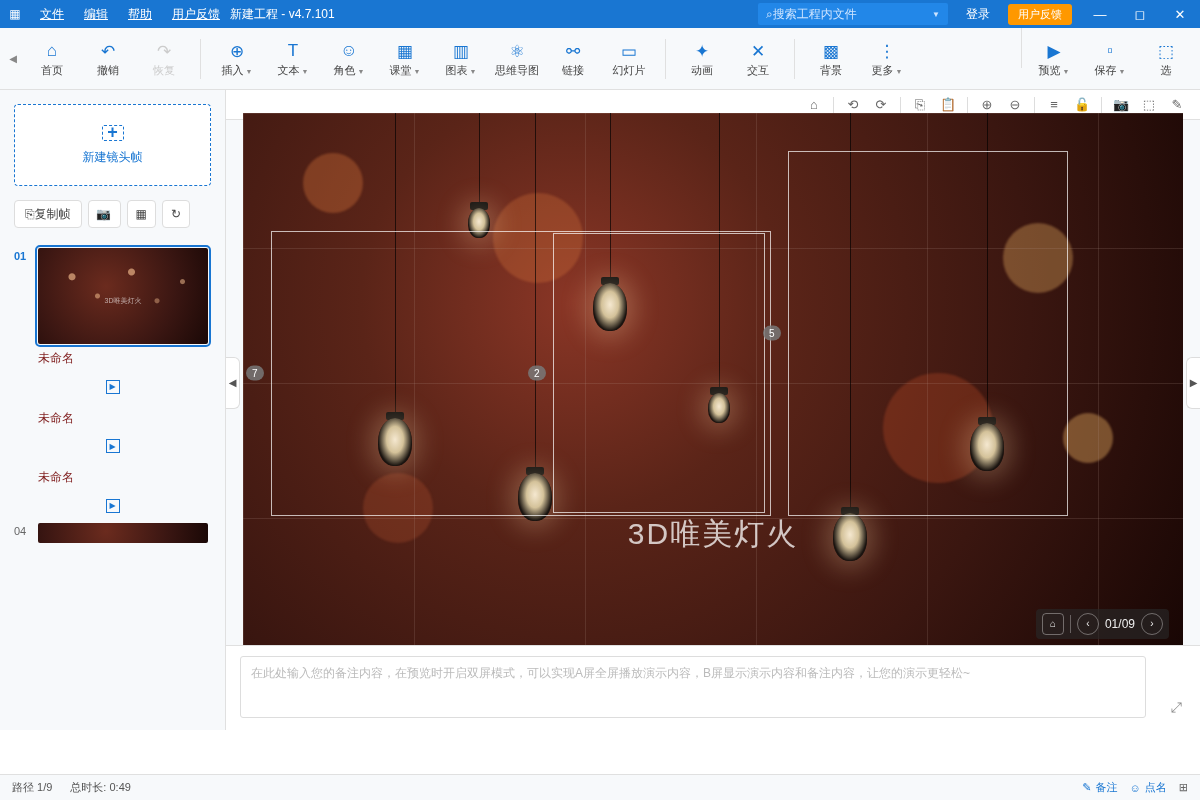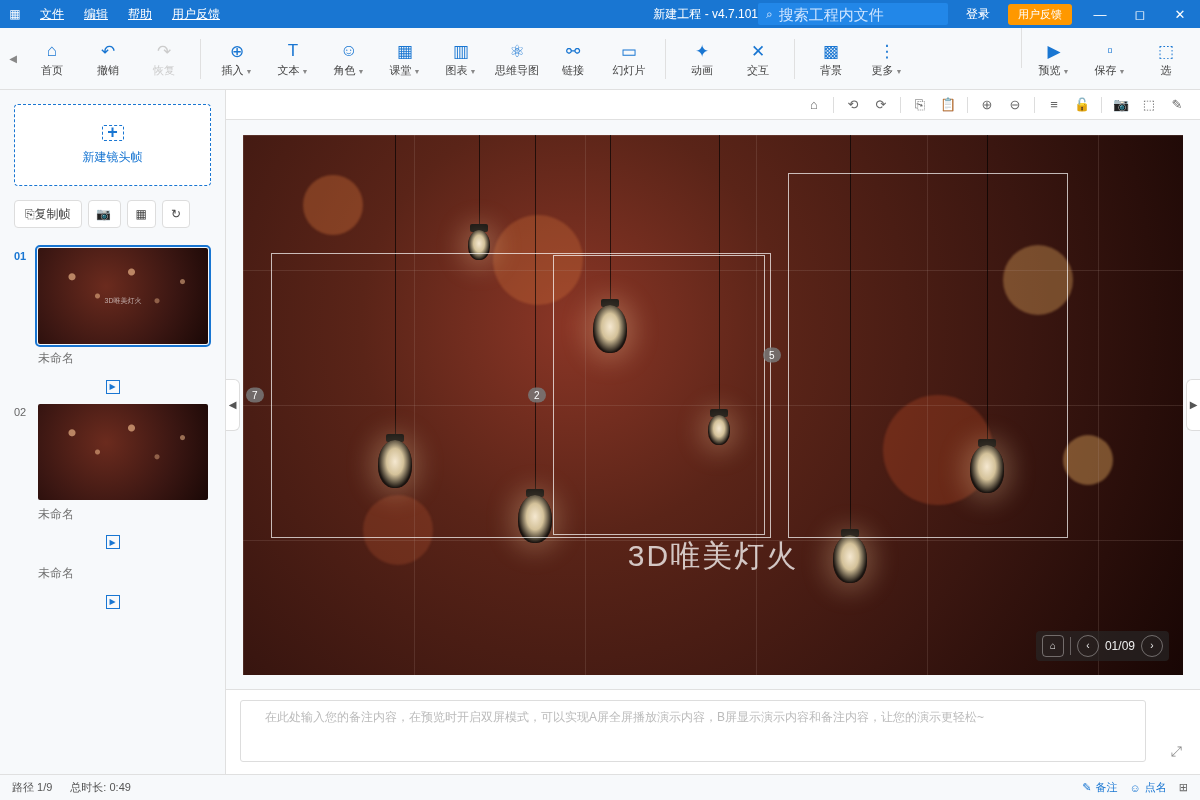--- a/index.html
+++ b/index.html
@@ -1,22 +1,22 @@
 <!DOCTYPE html>
 <html><head>
 <meta charset="utf-8">
 <style>
 * { margin: 0; padding: 0; box-sizing: border-box; font-family: "Microsoft YaHei", Arial, sans-serif; }
 body { width: 1200px; height: 800px; overflow: hidden; background: #fff; display: flex; flex-direction: column; }
 .titlebar { height: 28px; background: #1976d2; display: flex; align-items: center; color: #fff; font-size: 12px; }
 .titlebar .logo { width: 30px; text-align: center; }
 .titlebar .menu-item { padding: 0 10px; cursor: pointer; text-decoration: underline; }
-.titlebar .title { flex: 1; text-align: right; }
+.titlebar .title { flex: 1; text-align: left; }
 .titlebar .search { background: #2287e8; height: 22px; width: 190px; display: flex; align-items: center; padding: 0 8px; border-radius: 2px; margin-right: 8px; }
-.titlebar .search input { background: transparent; border: none; color: #0f172a; font-size: 15px; outline: none; flex: 1; margin-left: 6px; }
+.titlebar .search input { background: transparent; border: none; color: #0f172a; font-size: 12px; outline: none; flex: 1; margin-left: 0; }
 .titlebar .search input::placeholder { color: #cde4ff; }
 .titlebar .login { padding: 0 10px; }
 .titlebar .upgrade { background: #ff9800; padding: 3px 10px; border-radius: 3px; margin: 0 8px; font-size: 11px; }
 .titlebar .win-btn { width: 40px; text-align: center; font-size: 13px; }
 .ribbon { height: 62px; background: #f7f9fb; border-bottom: 1px solid #e0e0e0; display: flex; align-items: center; padding: 0 6px; }
 .ribbon .chev { width: 14px; text-align: center; color: #888; font-size: 10px; }
 .ribbon .grp { display: flex; padding: 0 4px; height: 100%; align-items: center; }
 .ribbon .sep { width: 1px; height: 40px; background: #e0e0e0; margin: 0 4px; }
 .ribbon .btn { display: flex; flex-direction: column; align-items: center; justify-content: center; width: 56px; height: 100%; cursor: pointer; }
 .ribbon .btn .ic { font-size: 17px; color: #1976d2; height: 24px; display: flex; align-items: center; }
@@ -39,21 +39,21 @@
 .slide .thumb { width:170px; height:96px; border-radius:2px; overflow:hidden; position:relative; background: radial-gradient(circle at 40% 40%, #6b2b1e 0%, #3a1612 60%, #1a0806 100%);}
 .slide.sel .thumb { outline:2px solid #1976d2; outline-offset:1px;}
 .slide .thumb.plain { background: linear-gradient(135deg, #7a2b2b 0%, #5a1e1e 100%);}
 .slide .thumb .dots::before{content:"";position:absolute;inset:0;background:
  radial-gradient(circle at 20% 30%,rgba(255,200,150,.6) 0 3px,transparent 4px),
  radial-gradient(circle at 35% 50%,rgba(255,200,150,.5) 0 2px,transparent 3px),
  radial-gradient(circle at 55% 25%,rgba(255,200,150,.6) 0 3px,transparent 4px),
  radial-gradient(circle at 70% 55%,rgba(255,200,150,.4) 0 2px,transparent 3px),
  radial-gradient(circle at 85% 35%,rgba(255,200,150,.5) 0 2px,transparent 3px);}
 .slide .thumb .txt{position:absolute;left:50%;top:55%;transform:translate(-50%,-50%);font-size:7px;color:rgba(255,255,255,.6);}
-.slide .cap { font-size:12px; color:#737373; padding:6px 0 0 24px;}
+.slide .cap { font-size:12px; color:#7f1d1d; padding:6px 0 0 24px;}
 .slide .anim { text-align:center; padding:8px 0 2px;}
 .slide .anim .sq{display:inline-flex;width:14px;height:14px;border:1.5px solid #1976d2;align-items:center;justify-content:center;font-size:8px;color:#1976d2;}
 .main { flex:1; display:flex; flex-direction:column; min-width:0;}
 .mtool { height:30px; border-bottom:1px solid #e0e0e0; background:#fff; display:flex; align-items:center; justify-content:flex-end; padding:0 10px; gap:2px;}
 .mtool .mb{width:26px;height:22px;display:flex;align-items:center;justify-content:center;color:#666;font-size:13px;cursor:pointer;}
 .mtool .msep{width:1px;height:16px;background:#ddd;margin:0 4px;}
 .canvas-wrap{flex:1;position:relative;background:#f7f9fb;display:flex;align-items:center;justify-content:center;min-height:0;}
 .canvas{position:relative;width:940px;height:540px;background:radial-gradient(circle at 35% 35%, #8a3626 0%, #5a2418 30%, #3a1610 65%, #180604 100%);overflow:hidden;}
 .canvas .bokeh{position:absolute;border-radius:50%;filter:blur(1px);}
 .grid{position:absolute;inset:0;background-image:linear-gradient(rgba(180,150,140,.18) 1px,transparent 1px),linear-gradient(90deg,rgba(180,150,140,.18) 1px,transparent 1px);background-size:171px 135px;}
@@ -64,24 +64,24 @@
 .lantern.sm .body{width:22px;height:30px;}
 .selbox{position:absolute;border:1px solid rgba(255,255,255,.7);}
 .selbox .tag{position:absolute;left:-26px;top:50%;transform:translateY(-50%);background:rgba(120,120,120,.85);color:#fff;font-size:10px;padding:2px 6px;border-radius:9px;}
 .htext{position:absolute;left:50%;top:78%;transform:translate(-50%,-50%);color:rgba(255,255,255,.75);font-size:30px;letter-spacing:2px;}
 .pager{position:absolute;right:14px;bottom:14px;display:flex;align-items:center;gap:6px;background:rgba(40,40,40,.65);border-radius:4px;padding:4px 6px;color:#eee;font-size:12px;}
 .pager .pb{width:22px;height:22px;border:1px solid rgba(255,255,255,.35);border-radius:50%;display:flex;align-items:center;justify-content:center;font-size:10px;cursor:pointer;}
 .pager .home{border-radius:4px;}
 .collapse{position:absolute;left:0;top:50%;transform:translateY(-50%);width:14px;height:52px;background:#fff;border:1px solid #ddd;border-left:none;border-radius:0 6px 6px 0;display:flex;align-items:center;justify-content:center;font-size:10px;color:#555;cursor:pointer;}
 .collapse.right{left:auto;right:0;border:1px solid #ddd;border-right:none;border-radius:6px 0 0 6px;}
 .notes{height:85px;border-top:1px solid #e0e0e0;background:#fff;padding:10px 14px;position:relative;}
-.notes textarea{width:calc(100% - 40px);height:62px;border:1px solid #ddd;border-radius:3px;padding:8px 24px;font-size:12px;color:#666;resize:none;outline:none;}
+.notes textarea{width:calc(100% - 40px);height:62px;border:1px solid #ddd;border-radius:3px;padding:8px 10px;font-size:12px;color:#666;resize:none;outline:none;}
 .notes textarea::placeholder{color:#bbb;}
 .notes .expand{position:absolute;right:18px;bottom:14px;color:#888;cursor:pointer;font-size:14px;}
-.status{height:26px;background:#f7f9fb;border-top:1px solid #e0e0e0;display:flex;align-items:center;font-size:11px;color:#555;padding:0 12px;}
+.status{height:26px;background:#f7f9fb;border-top:1px solid #e0e0e0;display:flex;align-items:center;font-size:11px;color:#555;padding:0 12px;margin-top:44px;}
 .status .sr{margin-left:auto;display:flex;gap:12px;align-items:center;}
 .status .sb{display:flex;align-items:center;gap:4px;color:#1976d2;cursor:pointer;}
 </style>
 </head>
 <body>
 
 <div class="titlebar">
   <div class="logo">▦</div>
   <div class="menu-item">文件</div>
   <div class="menu-item">编辑</div>
@@ -218,32 +218,32 @@
             <div class="num">01</div>
             <div class="thumb">
               <div class="dots"></div>
               <div class="txt">3D唯美灯火</div>
             </div>
           </div>
         <div class="cap">未命名</div>
         <div class="anim"><span class="sq">▶</span></div>
       </div>
       <div class="slide">
-        <div class="row">
-            <div class="num">02</div>
-            <div class="thumb">
-              <div class="dots"></div>
-            </div>
-          </div>
         <div class="cap">未命名</div>
         <div class="anim"><span class="sq">▶</span></div>
       </div>
       <div class="slide">
         <div class="cap">未命名</div>
         <div class="anim"><span class="sq">▶</span></div>
+      </div>
+      <div class="slide">
+        <div class="row">
+            <div class="num">04</div>
+            <div class="thumb" style="height:20px;"></div>
+          </div>
       </div>
     </div>
   </div>
 
   <div class="main">
     <div class="mtool">
       <div class="mb">⌂</div>
         <div class="msep"></div>
       <div class="mb">⟲</div>
       <div class="mb">⟳</div>

